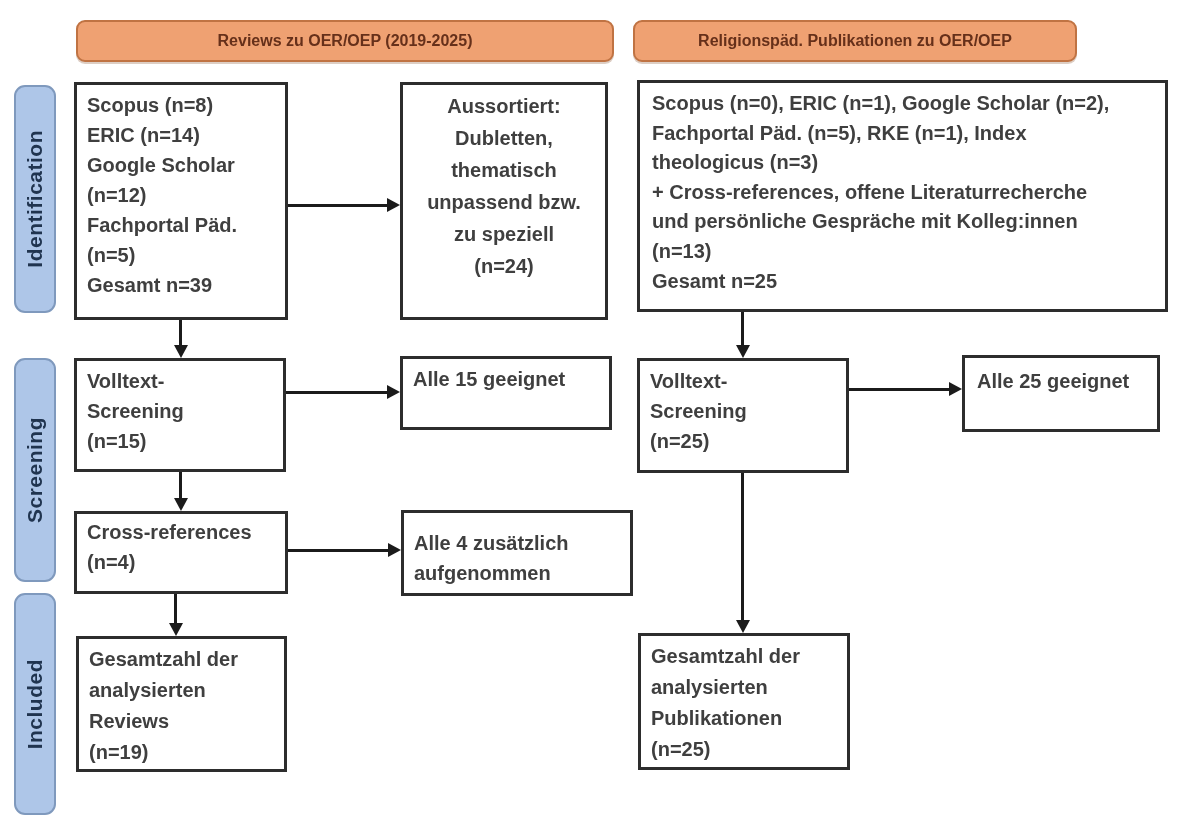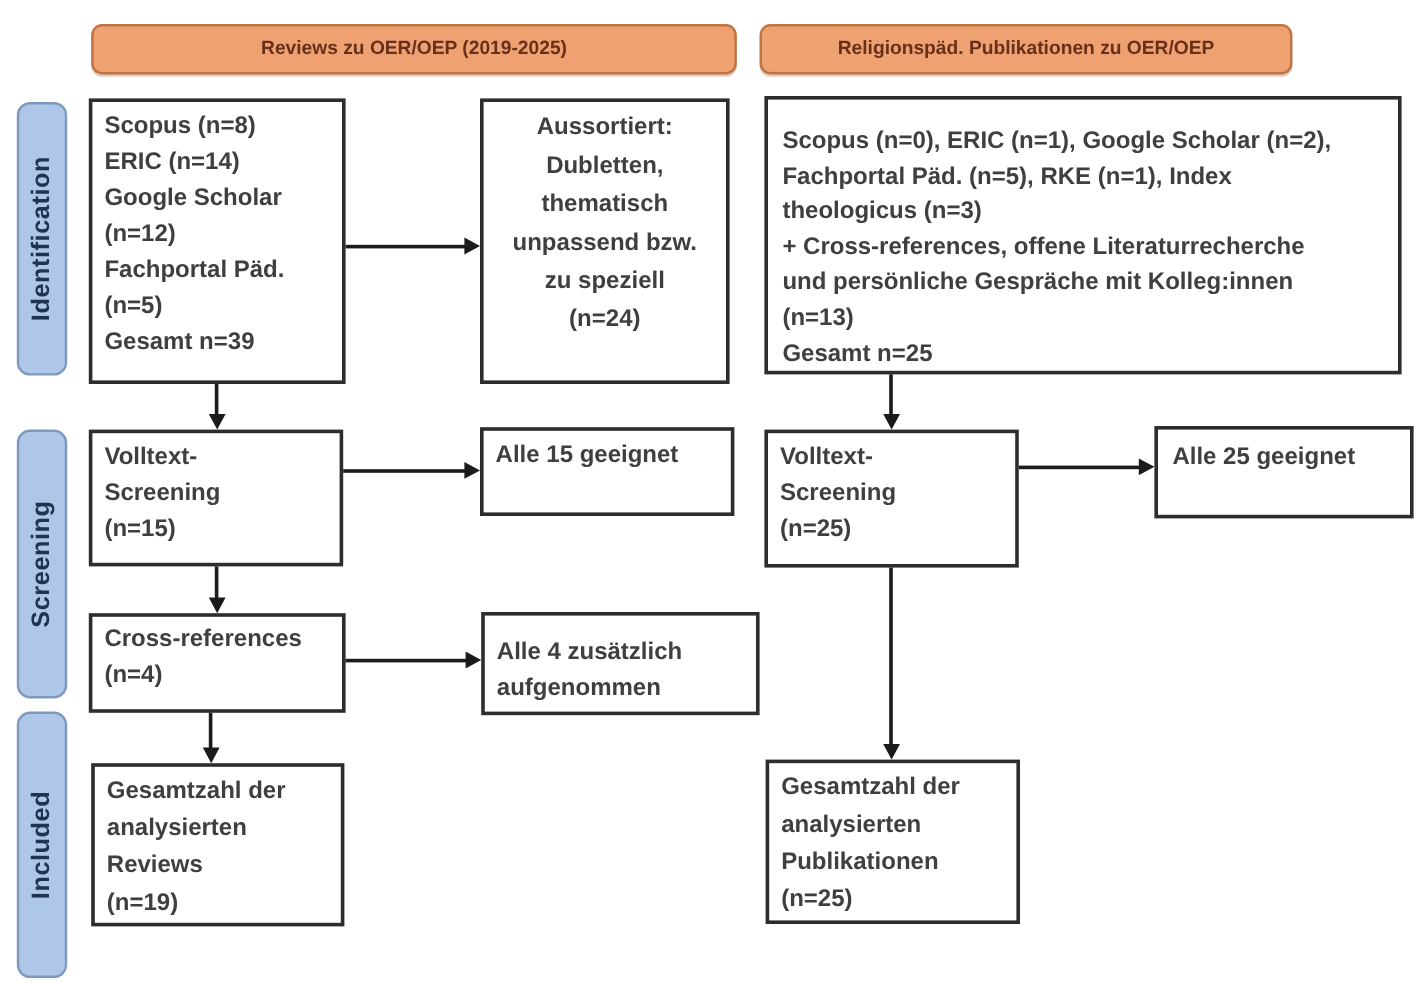--- a/index.html
+++ b/index.html
@@ -85,23 +85,23 @@
     white-space: pre-line;
     overflow: hidden;
   }
   #box-left-sources     { left: 74px;  top: 82px;  width: 214px; height: 238px; }
   #box-left-aussortiert { left: 400px; top: 82px;  width: 208px; height: 238px; line-height: 1.6; text-align: center; }
   #box-left-volltext    { left: 74px;  top: 358px; width: 212px; height: 114px; }
   #box-left-alle15      { left: 400px; top: 356px; width: 212px; height: 74px;  }
   #box-left-crossref    { left: 74px;  top: 511px; width: 214px; height: 83px;  padding-top: 3px; }
   #box-left-alle4       { left: 401px; top: 510px; width: 232px; height: 86px;  padding-top: 15px; }
   #box-left-gesamt      { left: 76px;  top: 636px; width: 211px; height: 136px; line-height: 1.55; }
-  #box-right-sources    { left: 637px; top: 80px;  width: 531px; height: 232px; line-height: 1.48; padding: 20px 12px; }
+  #box-right-sources    { left: 637px; top: 80px;  width: 531px; height: 232px; line-height: 1.48; padding: 6px 12px; }
   #box-right-volltext   { left: 637px; top: 358px; width: 212px; height: 115px; }
-  #box-right-alle25     { left: 962px; top: 355px; width: 216px; height: 77px;  padding: 8px 12px; }
+  #box-right-alle25     { left: 962px; top: 355px; width: 198px; height: 77px;  padding: 8px 12px; }
   #box-right-gesamt     { left: 638px; top: 633px; width: 212px; height: 137px; line-height: 1.55; }
 
   
   .aline { position: absolute; background: var(--arrow); }
   .ahead { position: absolute; width: 0; height: 0; }
   .ahead.down  { border-left: 7px solid transparent; border-right: 7px solid transparent; border-top: 13px solid var(--arrow); }
   .ahead.right { border-top: 7px solid transparent; border-bottom: 7px solid transparent; border-left: 13px solid var(--arrow); }
 
   #a1-line { left: 179px; top: 320px; width: 3px;  height: 26px; }
   #a1-head { left: 174px; top: 345px; }

